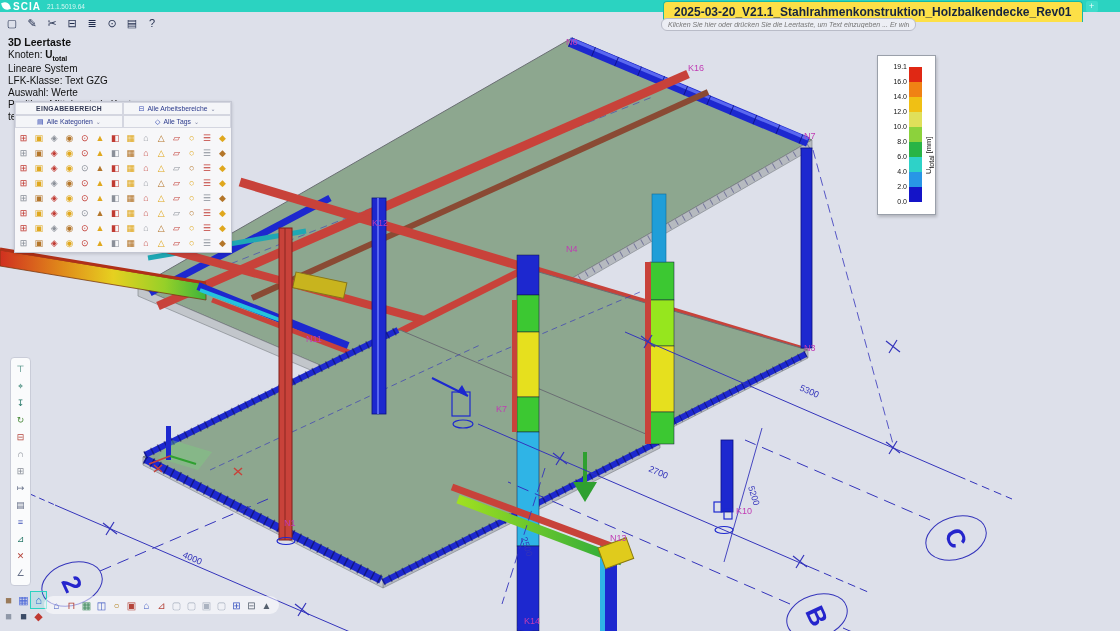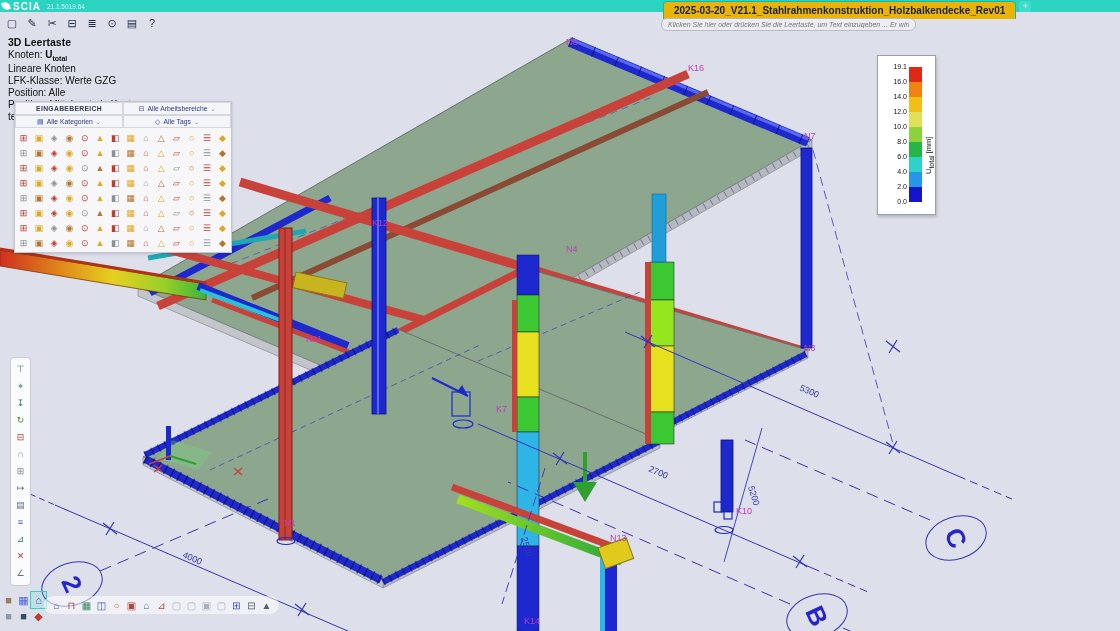--- a/index.html
+++ b/index.html
@@ -15,22 +15,22 @@
   .version { color:rgba(255,255,255,.8); font-size:6.5px; margin-left:6px; }
 
   
   .top-toolbar { position:absolute; left:2px; top:13px; height:20px; display:flex;
     align-items:center; z-index:30; }
   .top-toolbar .tbi { width:20px; text-align:center; font-size:11px; color:#1e2a4a;
     cursor:default; }
 
   
   .doc-tab-wrap { position:absolute; left:663px; top:1px; z-index:40; display:flex; }
-  .doc-tab { background:#eab308; border:1px solid #18b8a6; border-bottom:none;
-    border-radius:4px 4px 0 0; padding:3px 10px; font-size:10px; font-weight:bold;
+  .doc-tab { background:#fde047; border:1px solid #18b8a6; border-bottom:none;
+    border-radius:4px 4px 0 0; padding:3px 10px; font-size:12px; font-weight:bold;
     color:#16243f; white-space:nowrap; }
   .tab-add { width:12px; height:11px; margin-left:3px; border-radius:2px;
     background:#3fdccb; color:#eafffc; font-size:9px; line-height:10px;
     text-align:center; }
   .annotation { position:absolute; left:661px; top:13px; width:255px; z-index:40; }
   .annotation input { width:100%; height:13px; border:1px solid #b9bcc8;
     border-radius:6px; background:#eceef4; font-size:7px; font-style:italic;
     color:#7c818e; padding:0 6px; outline:none;
     font-family:"Liberation Sans", sans-serif; }
 
@@ -291,23 +291,23 @@
   <div class="doc-tab">2025-03-20_V21.1_Stahlrahmenkonstruktion_Holzbalkendecke_Rev01</div>
   <div class="tab-add">+</div>
 </div>
 <div class="annotation">
   <input type="text" placeholder="Klicken Sie hier oder drücken Sie die Leertaste, um Text einzugeben ... Er wird durch die Zeilen unt..." style="">
 </div>
 
 <div class="info-block">
   <div class="t">3D Leertaste</div>
   <div><span>Knoten:</span> <b><span>U</span><sub>total</sub></b></div>
-  <div>Lineare Knoten</div>
-  <div>LFK-Klasse:  Werte GZG</div>
-  <div>Position:  Alle</div>
+  <div>Lineare System</div>
+  <div>LFK-Klasse:  Text GZG</div>
+  <div>Auswahl:  Werte</div>
   <div>Position:  Mittelwerte  in Knoten  -</div>
   <div>teilbezogen.  System:  LKS-Netzelement</div>
 </div>
 
 <div class="input-panel">
   <div class="panel-head">
     <div class="ph-cell title">EINGABEBEREICH</div>
     <div class="ph-cell">
       <span class="ph-ico">⊟</span>
       <span>Alle Arbeitsbereiche</span>

